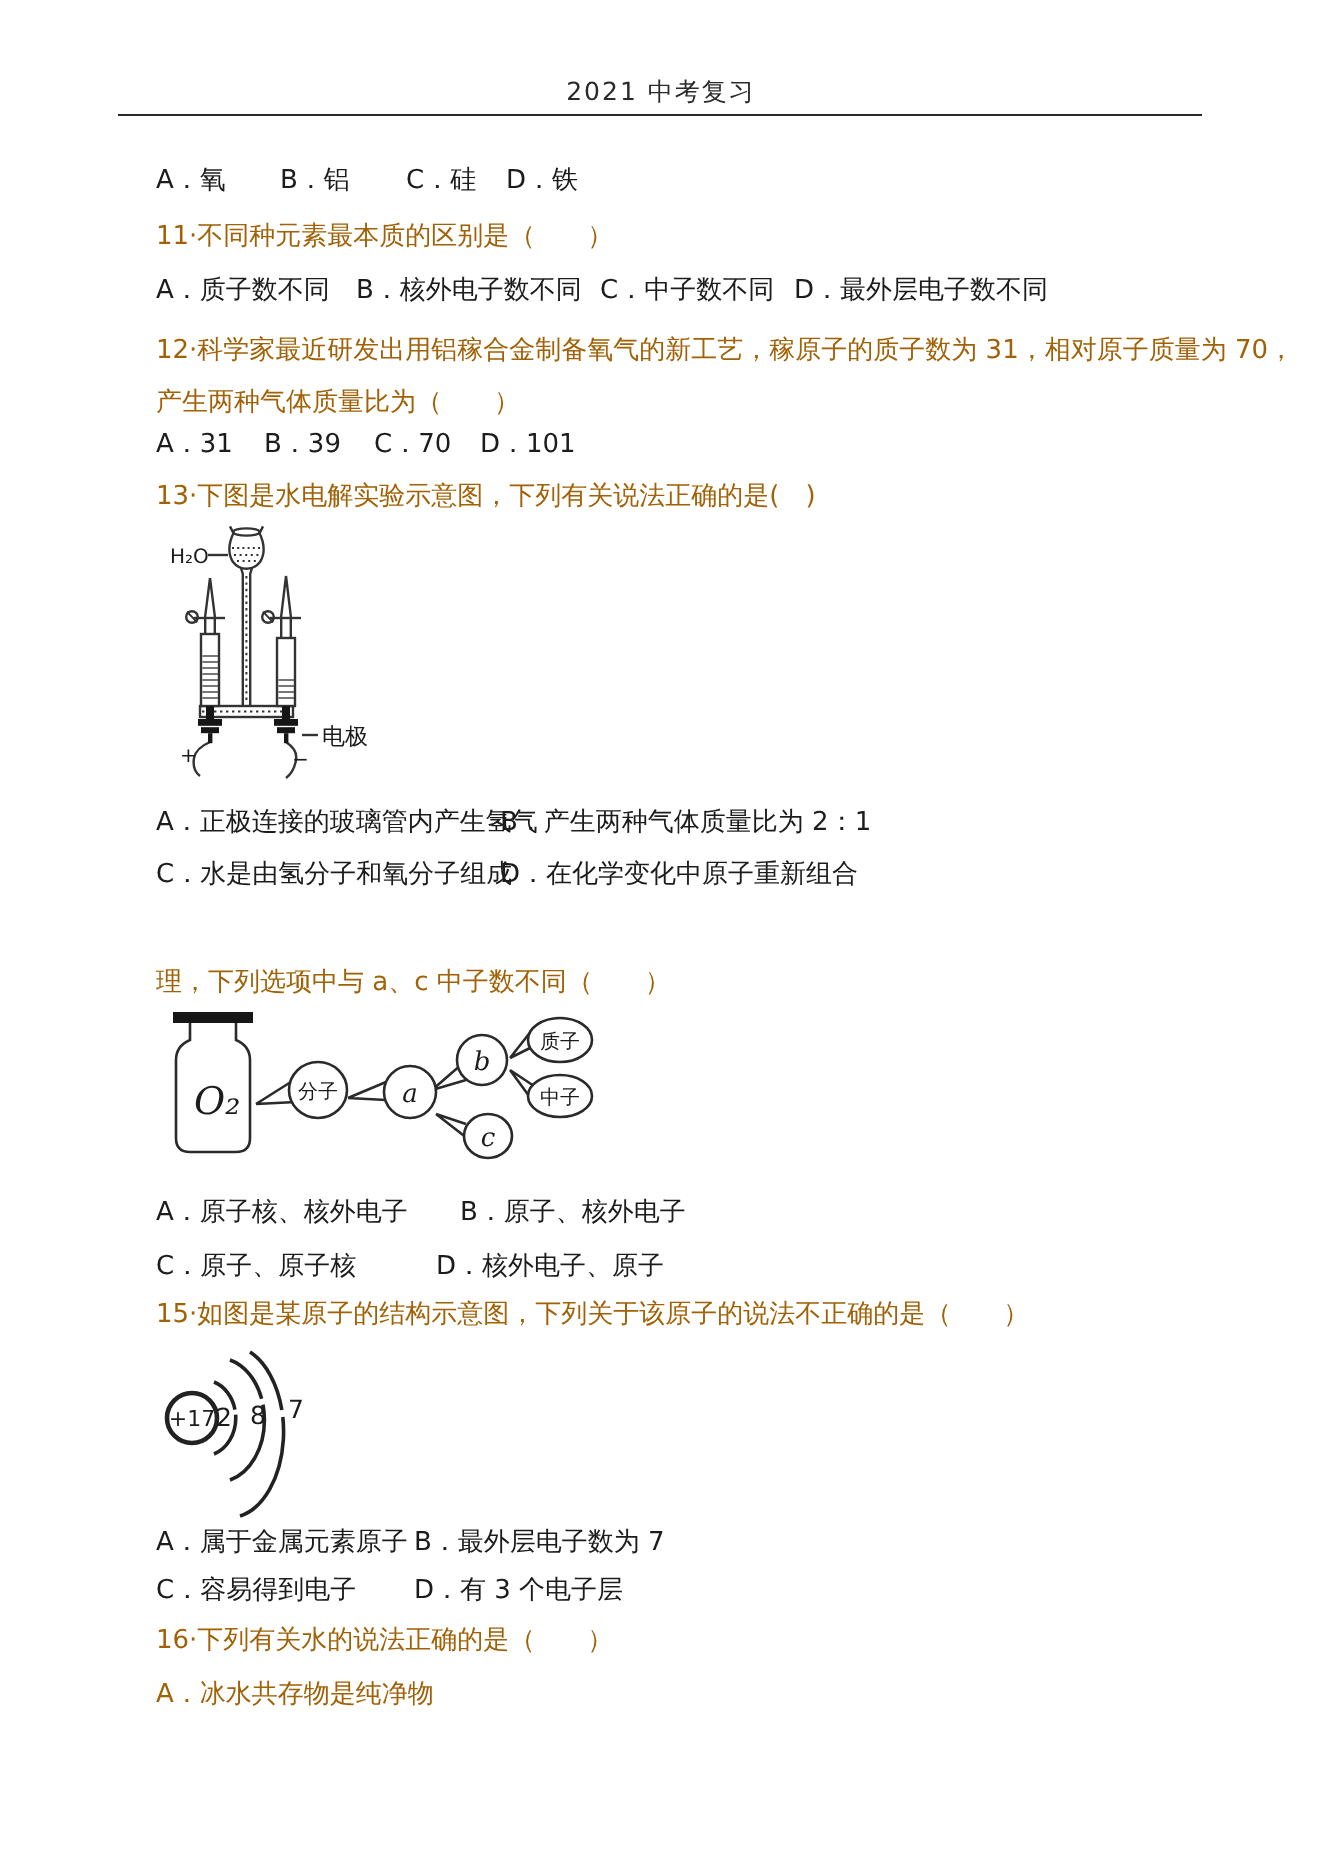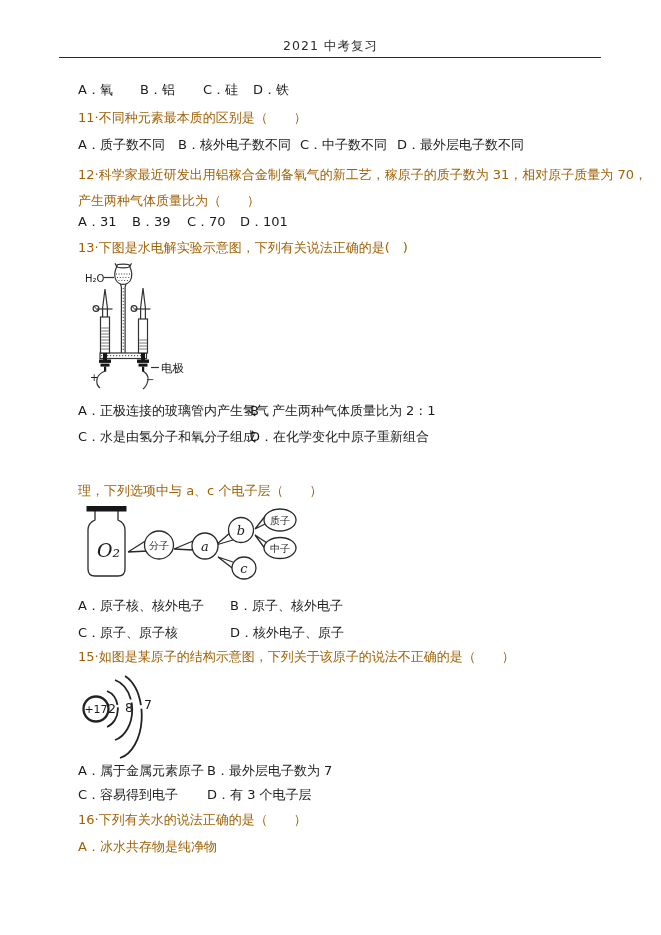--- a/index.html
+++ b/index.html
@@ -120,21 +120,21 @@
 
   <div class="line" style="top:402px">
     <span style="left:78px">A．正极连接的玻璃管内产生氢气</span>
     <span style="left:250px">B．产生两种气体质量比为 2：1</span>
   </div>
   <div class="line" style="top:428px">
     <span style="left:78px">C．水是由氢分子和氧分子组成</span>
     <span style="left:250px">D．在化学变化中原子重新组合</span>
   </div>
 
-  <div class="stem" style="top:482px">理，下列选项中与 a、c 个电子层（　　）</div>
+  <div class="stem" style="top:482px">理，下列选项中与 a、c 中子数不同（　　）</div>
 
   <svg style="left:85px;top:503px" width="215" height="85" viewBox="0 0 215 85">
     <g stroke="#2a2a2a" fill="none" stroke-width="1.3">
 
       <path d="M10,8 L10,17 Q3,20 3,27 L3,66 Q3,73 10,73 L33,73 Q40,73 40,66 L40,27 Q40,20 33,17 L33,8" fill="#fff"></path>
 
       <path d="M43,49 L62,37 M43,49 L63,48"></path>
       <path d="M89,46 L108,38 M89,46 L108,47"></path>
       <path d="M131,42 L146,29 M131,42 L148,37"></path>
       <path d="M133,54 L148,59 M133,54 L151,68"></path>
@@ -158,21 +158,21 @@
     <text x="195" y="21" font-size="10" text-anchor="middle">质子</text>
     <text x="195" y="49" font-size="10" text-anchor="middle">中子</text>
   </svg>
 
   <div class="line" style="top:597px">
     <span style="left:78px">A．原子核、核外电子</span>
     <span style="left:230px">B．原子、核外电子</span>
   </div>
   <div class="line" style="top:624px">
     <span style="left:78px">C．原子、原子核</span>
-    <span style="left:230px">D．核外电子、原子</span>
+    <span style="left:218px">D．核外电子、原子</span>
   </div>
 
   <div class="stem" style="top:648px">15·如图是某原子的结构示意图，下列关于该原子的说法不正确的是（　　）</div>
 
   <svg style="left:75px;top:672px" width="115" height="95" viewBox="0 0 115 95">
     <g stroke="#222" fill="none">
       <circle cx="21" cy="37" r="12.5" stroke-width="2.3"></circle>
       <path d="M32,19 A16,19 0 0 1 32,55" stroke-width="1.8" stroke-dasharray="18,2.5,40,0"></path>
       <path d="M40,8  A23,31 0 0 1 40,68" stroke-width="1.8" stroke-dasharray="26,3,60,0"></path>
       <path d="M50,4  A27,43 0 0 1 45,86" stroke-width="1.8" stroke-dasharray="34,3.5,80,0"></path>

